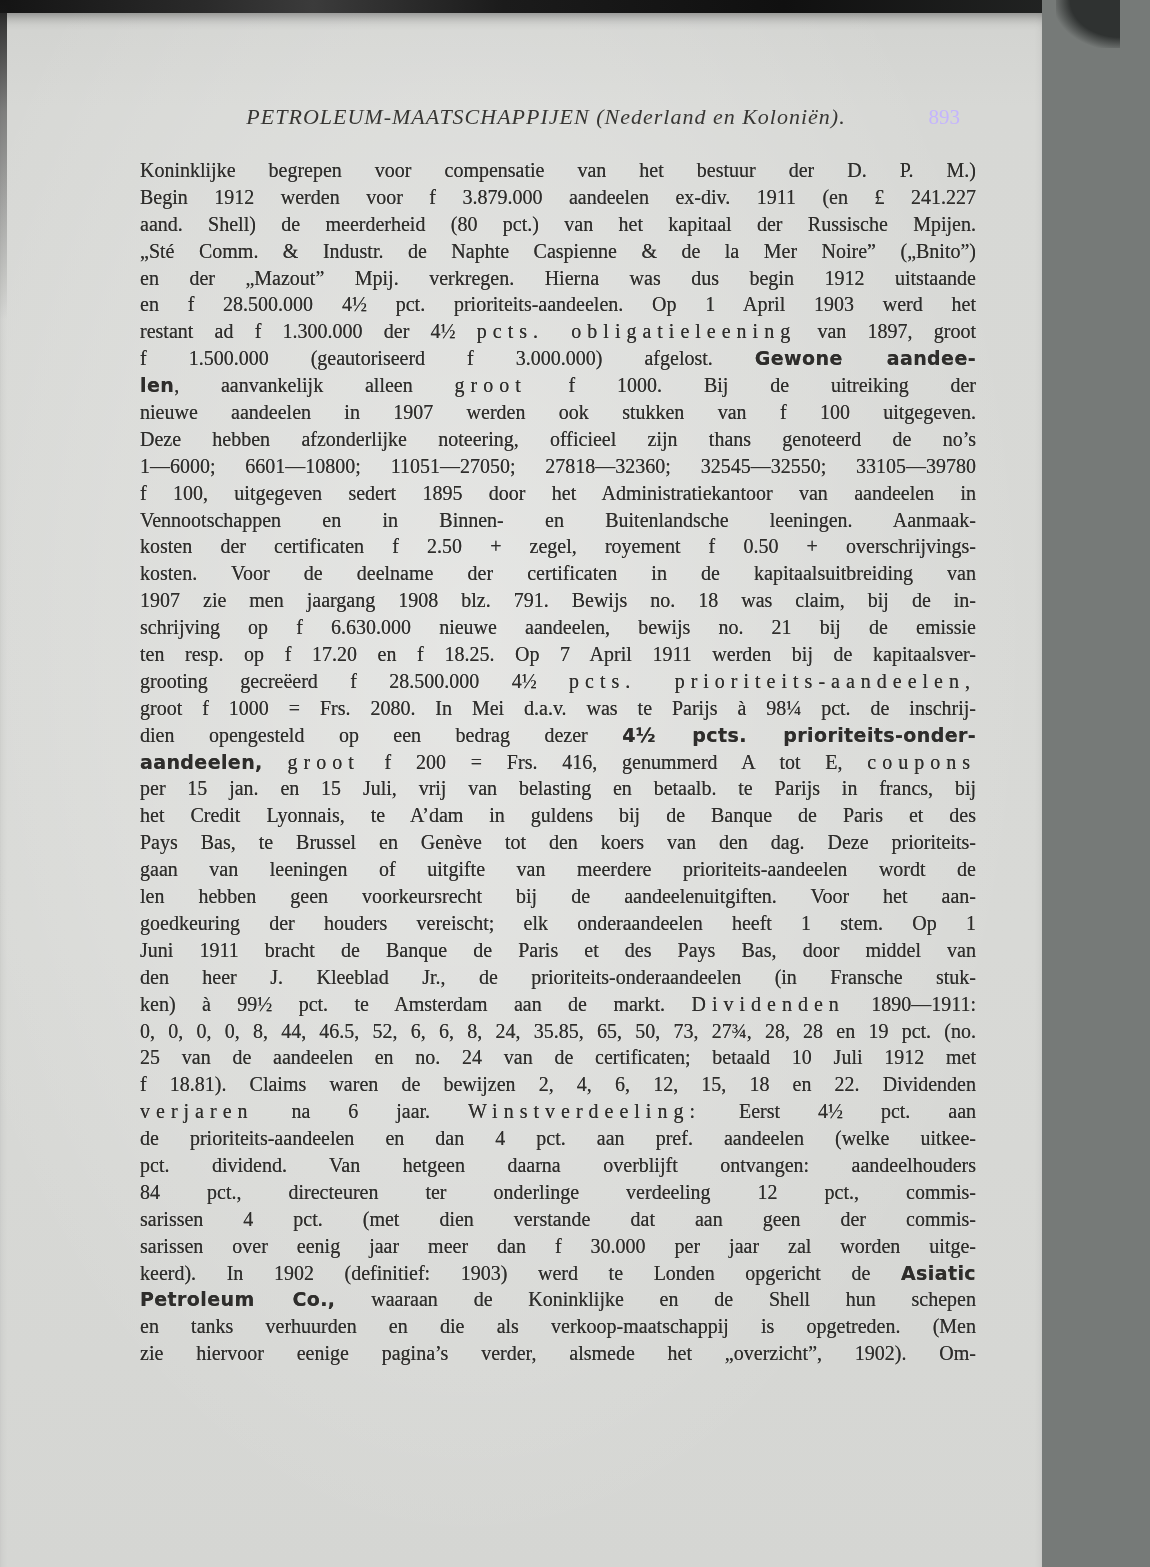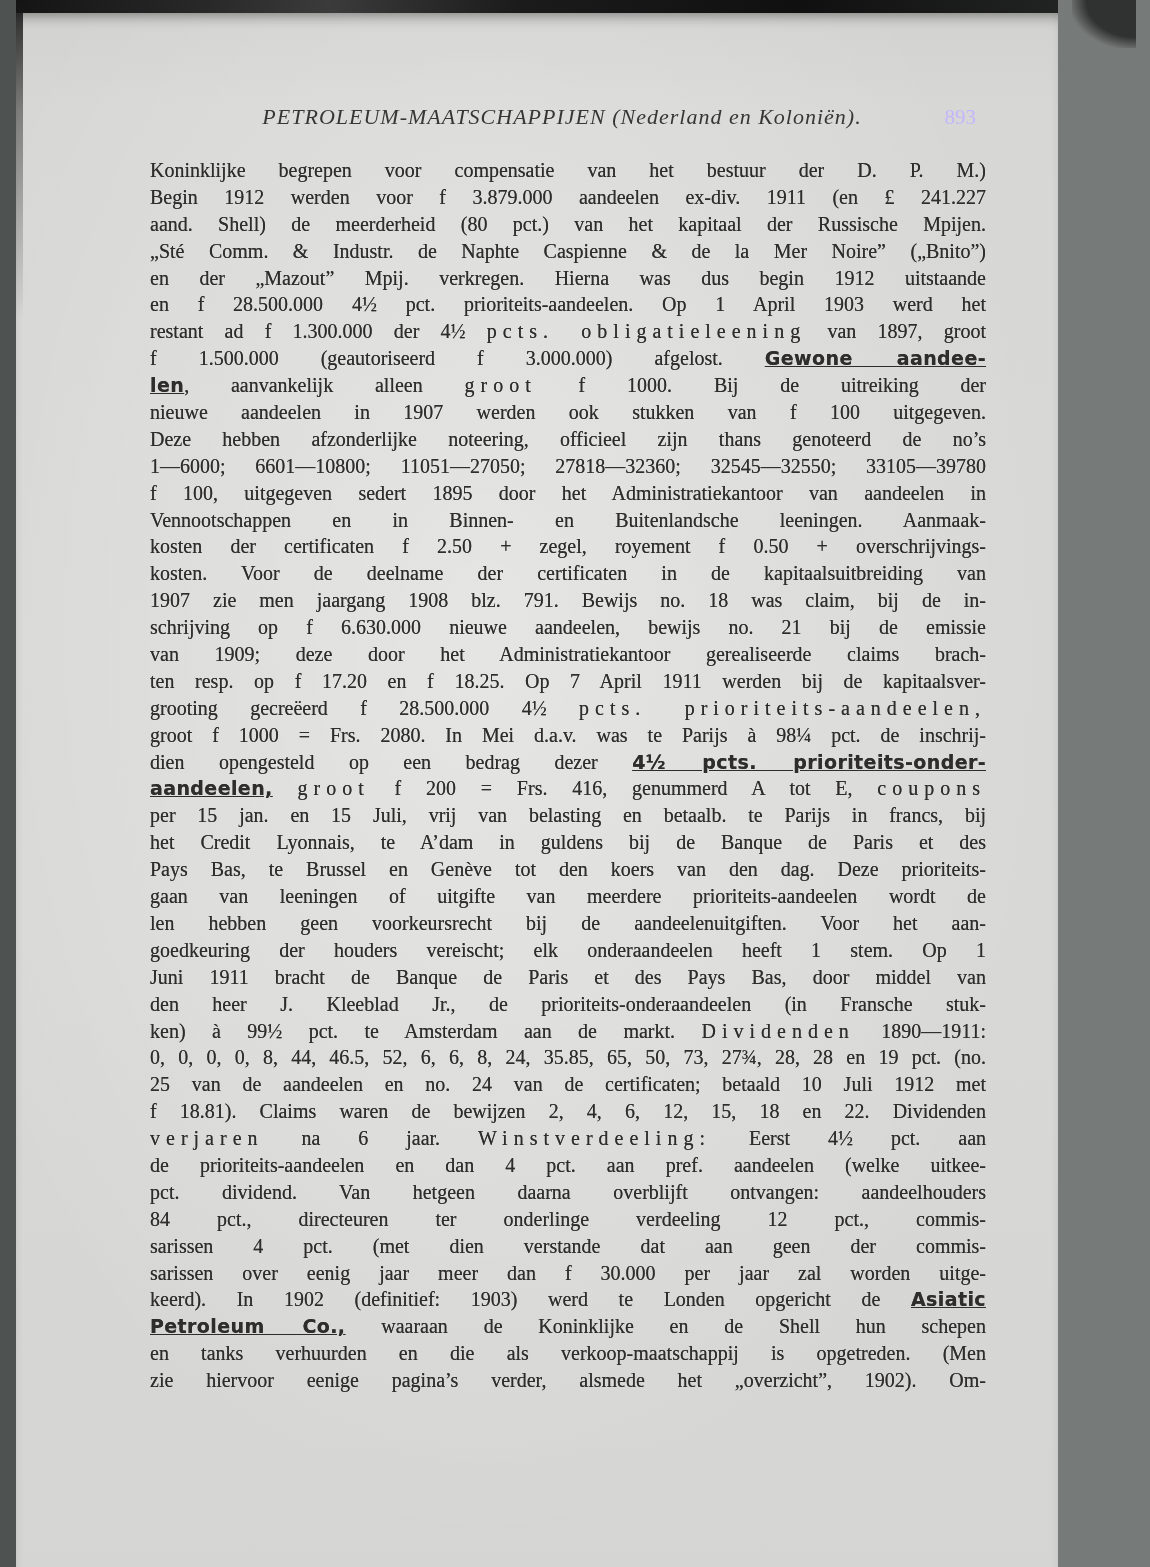--- a/index.html
+++ b/index.html
@@ -8,21 +8,20 @@
     width: 1150px;
     height: 1567px;
     overflow: hidden;
     background: #4e5250;
     font-family: "Liberation Serif", serif;
   }
   #scan {
     position: relative;
     width: 1120px;
     height: 1567px;
-    margin-left: 16px;
   }
   
   .paper {
     position: absolute;
     left: 0;
     top: 13px;
     width: 1042px;
     height: 1554px;
     background:
       radial-gradient(ellipse at 45% 40%, rgba(255,255,255,0.35), rgba(255,255,255,0) 70%),
@@ -83,40 +82,39 @@
   .header .pageno {
     position: absolute;
     right: 4px; top: 1px;
     font-style: normal;
     font-size: 21px;
     color: #c4b5fd;
   }
   
   .bodytext {
     position: absolute;
-    left: 134px; top: 157px;
+    left: 140px; top: 157px;
     width: 836px;
     font-size: 20px;
     line-height: 26.9px;
     color: #2e2d2b;
     text-shadow: 0 0 0.5px rgba(46,45,43,0.75);
   }
   .line {
     height: 26.9px;
     overflow: hidden;
     text-align: justify;
     text-align-last: justify;
     white-space: normal;
   }
   .line span.b {
     font-family: "DejaVu Sans", sans-serif;
     font-weight: bold;
     font-size: 19px;
     letter-spacing: 0.4px;
-    text-decoration: underline;
   }
   .line span.sp {
     letter-spacing: 0.30em;
   }
 </style>
 </head>
 <body>
 
 <div id="scan">
   <div class="paper"></div>
@@ -142,21 +140,20 @@
       <div class="line"><span class="b">len</span><span>, aanvankelijk alleen </span><span class="sp">groot</span><span> f 1000.  Bij de uitreiking der</span></div>
       <div class="line"><span>nieuwe aandeelen in 1907 werden ook stukken van f 100 uitgegeven.</span></div>
       <div class="line"><span>Deze hebben afzonderlijke noteering, officieel zijn thans genoteerd de no’s</span></div>
       <div class="line"><span>1—6000; 6601—10800; 11051—27050; 27818—32360; 32545—32550; 33105—39780</span></div>
       <div class="line"><span>f 100, uitgegeven sedert 1895 door het Administratiekantoor van aandeelen in</span></div>
       <div class="line"><span>Vennootschappen en in Binnen- en Buitenlandsche leeningen. Aanmaak-</span></div>
       <div class="line"><span>kosten der certificaten f 2.50 + zegel, royement f 0.50 + overschrijvings-</span></div>
       <div class="line"><span>kosten.  Voor de deelname der certificaten in de kapitaalsuitbreiding van</span></div>
       <div class="line"><span>1907 zie men jaargang 1908 blz. 791.  Bewijs no. 18 was claim, bij de in-</span></div>
       <div class="line"><span>schrijving op f 6.630.000 nieuwe aandeelen, bewijs no. 21 bij de emissie</span></div>
-      <div class="line"><span>van 1909; deze door het Administratiekantoor gerealiseerde claims brach-</span></div>
       <div class="line"><span>ten resp. op f 17.20 en f 18.25.  Op 7 April 1911 werden bij de kapitaalsver-</span></div>
       <div class="line"><span>grooting gecreëerd f 28.500.000 4½ </span><span class="sp">pcts. prioriteits-aandeelen,</span></div>
       <div class="line"><span>groot f 1000 = Frs. 2080.  In Mei d.a.v. was te Parijs à 98¼ pct. de inschrij-</span></div>
       <div class="line"><span>dien opengesteld op een bedrag dezer </span><span class="b">4½ pcts. prioriteits-onder-</span></div>
       <div class="line"><span class="b">aandeelen,</span><span> </span><span class="sp">groot</span><span> f 200 = Frs. 416, genummerd A tot E, </span><span class="sp">coupons</span></div>
       <div class="line"><span>per 15 jan. en 15 Juli, vrij van belasting en betaalb. te Parijs in francs, bij</span></div>
       <div class="line"><span>het Credit Lyonnais, te A’dam in guldens bij de Banque de Paris et des</span></div>
       <div class="line"><span>Pays Bas, te Brussel en Genève tot den koers van den dag. Deze prioriteits-</span></div>
       <div class="line"><span>gaan van leeningen of uitgifte van meerdere prioriteits-aandeelen wordt de</span></div>
       <div class="line"><span>len hebben geen voorkeursrecht bij de aandeelenuitgiften.  Voor het aan-</span></div>

